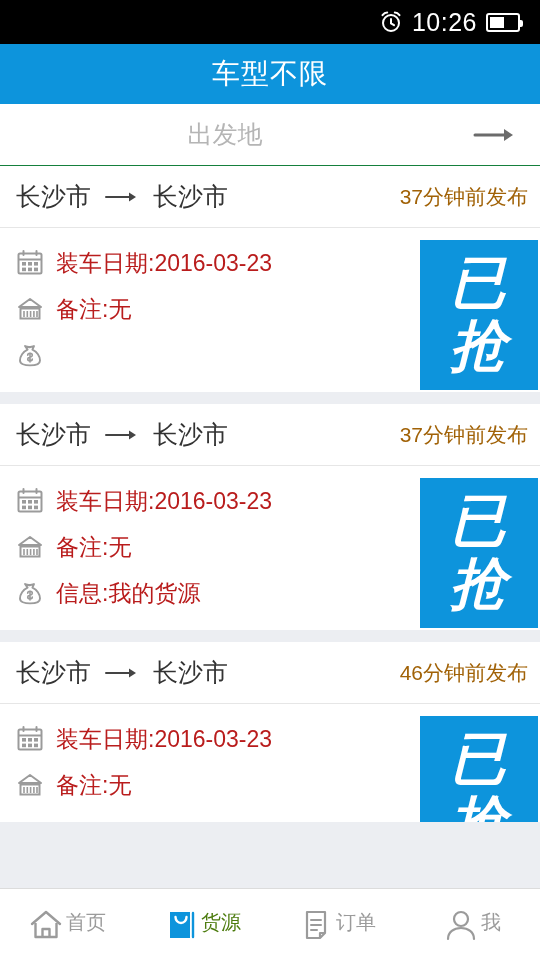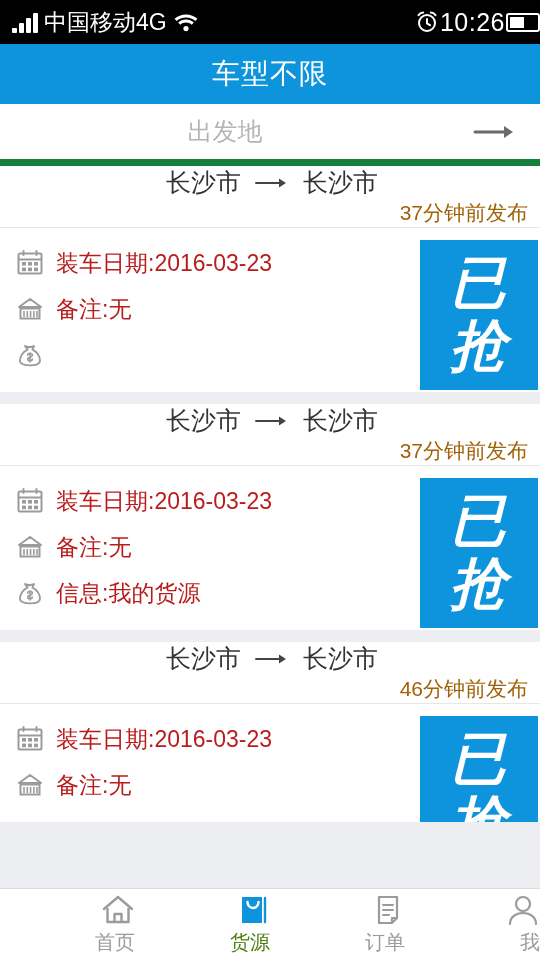--- a/index.html
+++ b/index.html
@@ -8,21 +8,21 @@
     font-family:"Liberation Sans","DejaVu Sans",sans-serif;
     background:#eceef2; overflow:hidden;
   }
 
   
   .statusbar{
     position:absolute; top:0; left:0; width:540px; height:44px;
     background:#000; color:#fff; display:flex; align-items:center;
   }
   .sb-left{ display:flex; align-items:center; padding-left:12px; gap:6px; }
-  .sb-right{ margin-left:auto; display:flex; align-items:center; gap:1px; padding-right:0;justify-content:center; }
+  .sb-right{ margin-left:auto; display:flex; align-items:center; gap:9px; padding-right:20px;justify-content:center; }
   .bars{ display:flex; align-items:flex-end; gap:2px; height:22px; }
   .bars i{ display:block; width:5px; background:#fff; border-radius:1px; }
   .bars i:nth-child(1){ height:5px; }
   .bars i:nth-child(2){ height:10px; }
   .bars i:nth-child(3){ height:15px; }
   .bars i:nth-child(4){ height:20px; }
   .carrier{ font-size:23px; letter-spacing:0px; white-space:nowrap; }
   .wifi{ position:relative; width:26px; height:22px; }
   .wifi svg{ display:block; }
   .clocktime{ font-size:25px; letter-spacing:0.5px; }
@@ -37,40 +37,39 @@
   .appbar{
     position:absolute; top:44px; left:0; width:540px; height:60px;
     background:#0d94dc; display:flex; align-items:center; justify-content:center;
   }
   .appbar h1{ color:#fff; font-size:28px; font-weight:normal; letter-spacing:1px; }
 
   
   .filterbar{
     position:absolute; top:104px; left:0; width:540px; height:62px;
     background:#fff; display:flex; align-items:center;
-    border-bottom:7px solid #15803d;
+    border-bottom:1px solid #15803d;
   }
   .filter-field{
     flex:1; text-align:center; color:#b5b5b5; font-size:25px;
   }
   .filter-arrow{ width:90px; display:flex; align-items:center; justify-content:center; }
   .filter-arrow svg{ display:block; }
 
   
   .list{
     position:absolute; top:166px; left:0; width:540px; height:722px;
     overflow:hidden; background:#eceef2;
   }
   .card{
     background:#fff; margin-bottom:12px; position:relative; overflow:hidden;
   }
   .card-head{
     height:62px; display:flex; align-items:center; padding:0 12px 0 16px;
     border-bottom:1px solid #e6e6e6;
-    flex-direction:column;
   }
   .route{ display:flex; align-items:center; font-size:25px; color:#333; }
   .route .city{ white-space:nowrap; }
   .route .r-arrow{ margin:0 14px; display:flex; align-items:center; }
   .posted{ margin-left:auto; color:#a16207; font-size:21px; white-space:nowrap; }
 
   .card-body{ position:relative; padding:12px 0 14px 0; }
   .info-row{
     display:flex; align-items:center; height:46px; padding-left:16px;
     font-size:23px; color:#b91c1c;
@@ -88,46 +87,30 @@
   }
   .badge span{ display:block; }
 
   
   .tabbar{
     position:absolute; bottom:0; left:0; width:540px; height:72px;
     background:#fff; border-top:1px solid #dcdcdc;
     display:flex; align-items:center;
   }
   .tab{
-    flex:1; display:flex; flex-direction:column; align-items:flex-end; justify-content:center;
+    flex:1; display:flex; align-items:flex-start; justify-content:center;
     gap:3px; color:#9b9b9b; font-size:20px;
   }
   .tab.active{ color:#4d7c0f;font-family:Liberation Mono, monospace; }
   .tab svg{ display:block; }
 </style>
 </head>
 <body>
 
 <div class="statusbar">
-  <div class="sb-left">
-    <span class="bars">
-        <i></i>
-        <i></i>
-        <i></i>
-        <i></i>
-      </span>
-    <span class="carrier">中国移动4G</span>
-    <span class="wifi">
-      <svg width="26" height="22" viewBox="0 0 26 22">
-        <path d="M13 6.5c3.6 0 6.9 1.3 9.4 3.5l2-2.3C21.5 5 17.4 3.4 13 3.4S4.5 5 1.6 7.7l2 2.3C6.1 7.8 9.4 6.5 13 6.5z" fill="#fff"></path>
-        <path d="M13 11.6c2.2 0 4.2.8 5.8 2.1l2-2.3c-2.1-1.8-4.8-2.9-7.8-2.9s-5.7 1.1-7.8 2.9l2 2.3c1.6-1.3 3.6-2.1 5.8-2.1z" fill="#fff"></path>
-        <circle cx="13" cy="17.6" r="2.6" fill="#fff"></circle>
-      </svg>
-    </span>
-  </div>
   <div class="sb-right">
     <span class="alarm">
       <svg width="24" height="24" viewBox="0 0 24 24">
         <circle cx="12" cy="13" r="8" fill="none" stroke="#fff" stroke-width="2"></circle>
         <path d="M12 9v4.4l3 1.8" fill="none" stroke="#fff" stroke-width="2" stroke-linecap="round"></path>
         <path d="M3.5 5.2C4.8 3.4 6.6 2.4 8.2 2.4" fill="none" stroke="#fff" stroke-width="2" stroke-linecap="round"></path>
         <path d="M20.5 5.2c-1.3-1.8-3.1-2.8-4.7-2.8" fill="none" stroke="#fff" stroke-width="2" stroke-linecap="round"></path>
       </svg>
     </span>
     <span class="clocktime">10:26</span>

